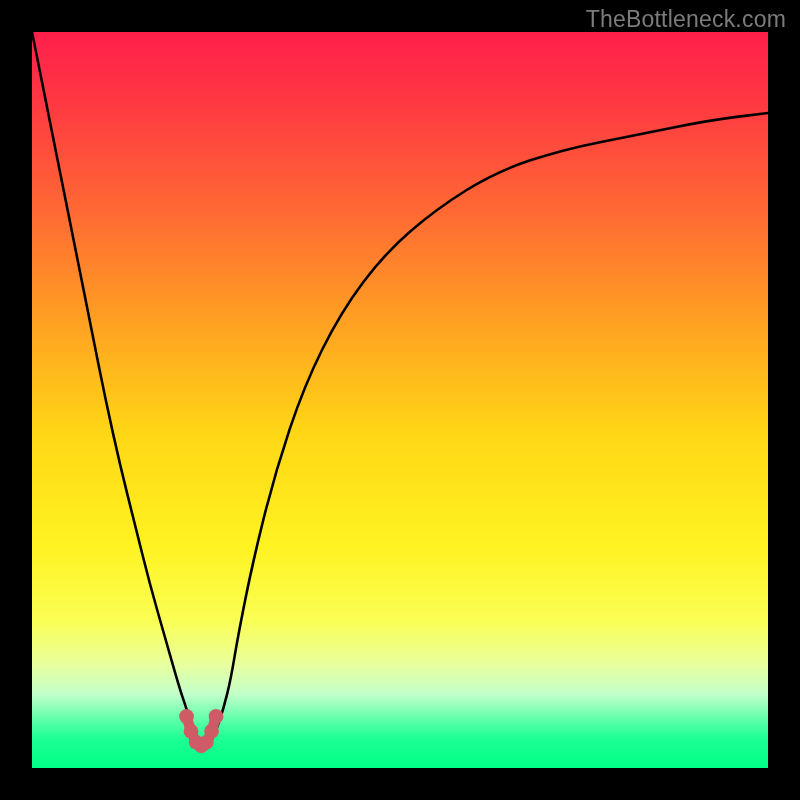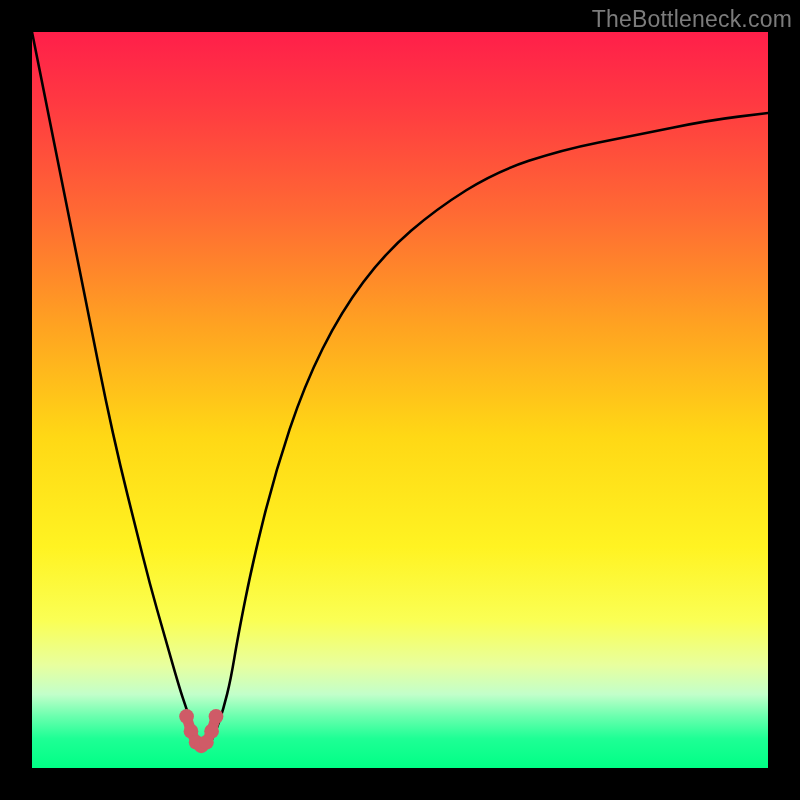--- a/index.html
+++ b/index.html
@@ -30,21 +30,21 @@
   .gradient {
     position: absolute;
     top: 0;
     left: 0;
     width: 100%;
     height: 100%;
   }
   .watermark {
     position: absolute;
     top: 6px;
-    right: 8px;
+    right: 14px;
     color: #7c7c7c;
     font-size: 23px;
     letter-spacing: 0.2px;
     font-weight: 500;
     text-align: center;
   }
   svg.curves {
     position: absolute;
     top: 0;
     left: 0;

